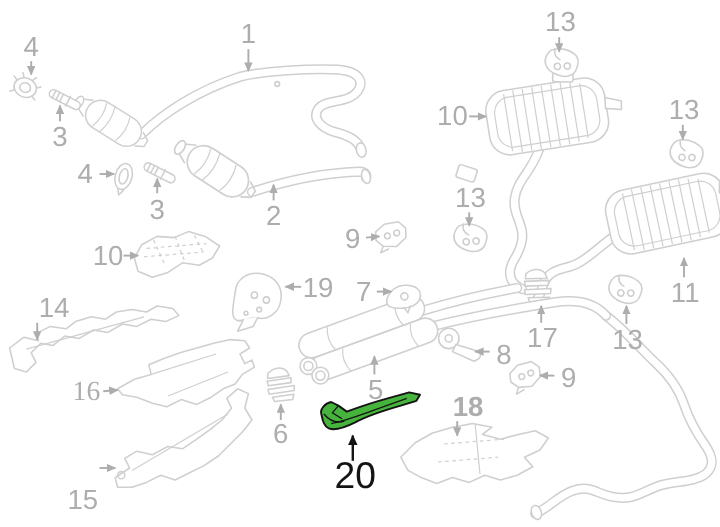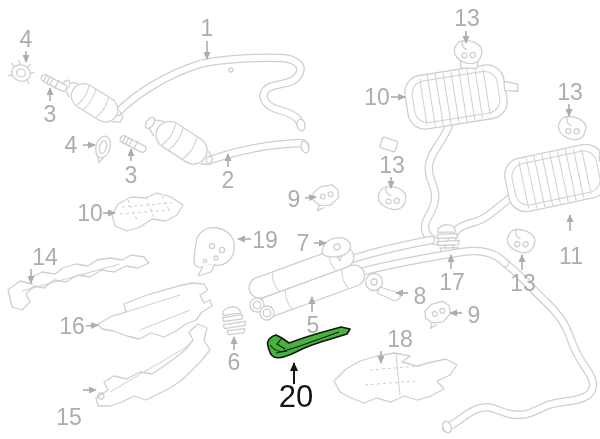--- a/index.html
+++ b/index.html
@@ -281,26 +281,26 @@
       <div class="callout" style="left: 131px; top: 175px;">3</div>
       <div class="callout" style="left: 228px; top: 180px;">2</div>
       <div class="callout" style="left: 467px; top: 18px;">13</div>
       <div class="callout" style="left: 377px; top: 97px;">10</div>
       <div class="callout" style="left: 570px; top: 92px;">13</div>
       <div class="callout" style="left: 392px; top: 165px;">13</div>
       <div class="callout" style="left: 294px; top: 199px;">9</div>
       <div class="callout" style="left: 90px; top: 213px;">10</div>
       <div class="callout" style="left: 265px; top: 240px;">19</div>
       <div class="callout" style="left: 303px; top: 243px;">7</div>
-      <div class="callout" style="left: 571px; top: 244px; margin-top: 12px;">11</div>
+      <div class="callout" style="left: 571px; top: 244px;">11</div>
       <div class="callout" style="left: 32px; top: 257px; margin-left: 13px;">14</div>
       <div class="callout" style="left: 452px; top: 282px;">17</div>
       <div class="callout" style="left: 523px; top: 283px;">13</div>
       <div class="callout" style="left: 420px; top: 296px;">8</div>
       <div class="callout" style="left: 474px; top: 315px;">9</div>
       <div class="callout" style="left: 313px; top: 325px;">5</div>
-      <div class="callout" style="left: 72px; top: 326px;">16</div>
-      <div class="callout" style="left: 400px; top: 339px;">18</div>
+      <div class="callout" style="left: 72px; top: 326px; font-family: Liberation Serif, serif;">16</div>
+      <div class="callout" style="left: 390px; top: 339px; font-weight: bold;">18</div>
       <div class="callout" style="left: 234px; top: 362px;">6</div>
       <div class="callout" style="left: 69px; top: 389px; margin-top: 28px;">15</div>
       <div class="callout hl-label" style="left: 296px; top: 396px;">20</div>
     </div>
 </div>
 
 </body></html>

